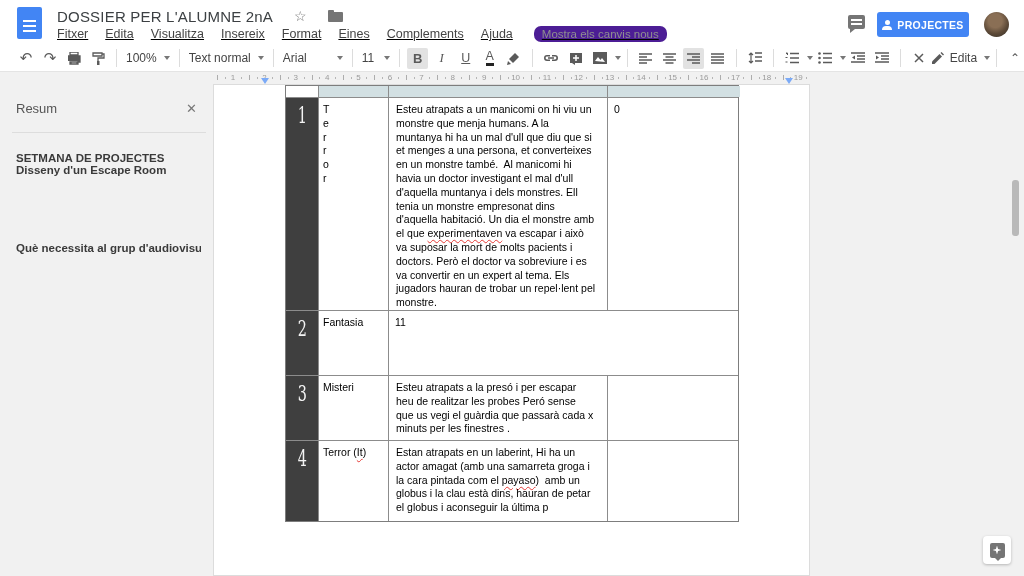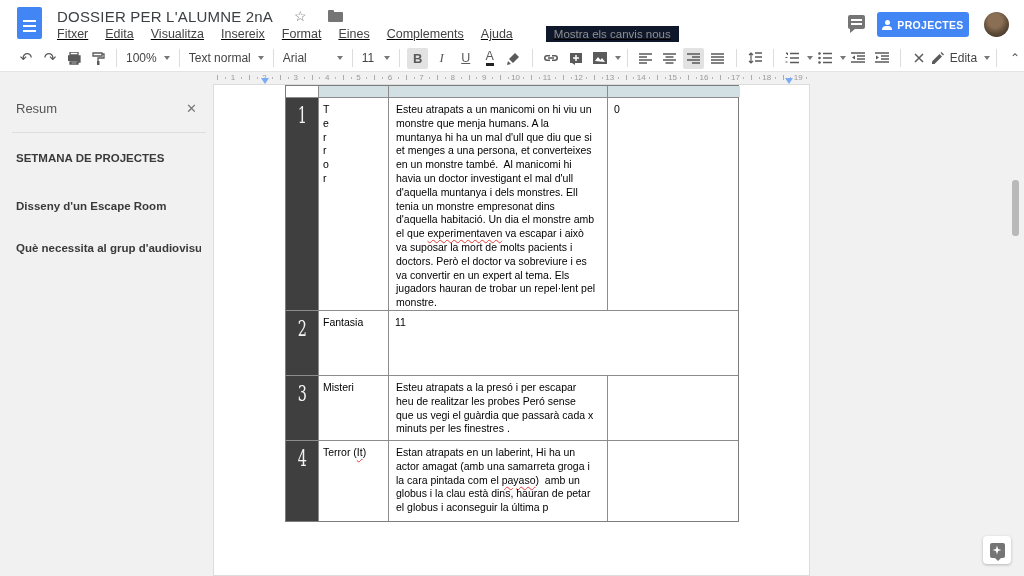--- a/index.html
+++ b/index.html
@@ -10,21 +10,21 @@
   .docs-icon { position:absolute; left:17px; top:7px; width:25px; height:32px; background:#4285f4; border-radius:2px; }
   .docs-icon .lines { position:absolute; left:6px; top:13px; width:13px; height:13px;
     background:repeating-linear-gradient(#fff 0 2px, transparent 2px 5px); }
   .title-row { position:absolute; left:57px; top:6px; height:20px; display:flex; align-items:center; gap:21px; }
   .doc-title { font-size:15px; color:#3c4043; letter-spacing:.2px; white-space:nowrap; }
   .star-glyph { font-size:14px; color:#757575; line-height:1; }
   .folder-glyph { position:relative; width:15px; height:10px; background:#757575; border-radius:1px; margin-top:2px; }
   .folder-glyph::before { content:""; position:absolute; left:0; top:-2px; width:6px; height:3px; background:#757575; border-radius:1px 1px 0 0; }
   .menu-row { position:absolute; left:57px; top:26px; display:flex; align-items:center; gap:17px;text-decoration:underline; }
   .menu-item { font-size:12.5px; color:#444; cursor:default; white-space:nowrap; }
-  .changes-pill { margin-left:16px; background:#0f172a; border-radius:0; padding:2px 8px; font-size:11.5px; color:#8f8f8f; white-space:nowrap; }
+  .changes-pill { margin-left:4px; background:#4c1d95; border-radius:7px; padding:2px 8px; font-size:11.5px; color:#8f8f8f; white-space:nowrap; }
   .comment-bubble { position:absolute; left:848px; top:15px; width:17px; height:14px; background:#757575; border-radius:2px; }
   .comment-bubble::after { content:""; position:absolute; left:2px; bottom:-4px; border-left:5px solid #757575; border-bottom:4px solid transparent; }
   .comment-bubble .cl { position:absolute; left:3px; top:4px; width:11px; height:1.5px; background:#fff; box-shadow:0 4px 0 #fff; }
   .share-btn { position:absolute; left:877px; top:12px; width:92px; height:25px; background:#4285f4; border-radius:3px;
     display:flex; align-items:center; justify-content:center; gap:5px; color:#fff; font-size:10.5px; font-weight:bold; letter-spacing:.3px; }
   .person-ic { position:relative; width:10px; height:10px; }
   .person-ic::before { content:""; position:absolute; left:2.5px; top:0; width:5px; height:5px; border-radius:50%; background:#fff; }
   .person-ic::after { content:""; position:absolute; left:0; top:6px; width:10px; height:4px; border-radius:5px 5px 0 0; background:#fff; }
   .avatar { position:absolute; left:984px; top:12px; width:25px; height:25px; border-radius:50%;
     background:radial-gradient(circle at 45% 35%, #8a6f55 0 32%, #5d4a38 60%, #2f2c26 100%); }
@@ -281,21 +281,21 @@
     <span class="rmarker" style="left:572px"></span>
   </div>
 
   <div class="sidebar">
     <div class="sidebar-head">
       <span class="sidebar-title">Resum</span>
       <span class="sidebar-close">✕</span>
     </div>
     <div class="sidebar-divider"></div>
     <div class="outline-item" style="top:68px">SETMANA DE PROJECTES</div>
-    <div class="outline-item" style="top:116px">Disseny d'un Escape Room</div>
+    <div class="outline-item" style="top:80px">Disseny d'un Escape Room</div>
     <div class="outline-item" style="top:158px">Què necessita al grup d'audiovisuals?</div>
   </div>
 
   <div class="page">
     <div class="doc-table">
       <div class="trow hrow">
         <div class="tcell"></div>
         <div class="tcell hcell-blue"></div>
         <div class="tcell hcell-blue"></div>
         <div class="tcell hcell-blue"></div>

